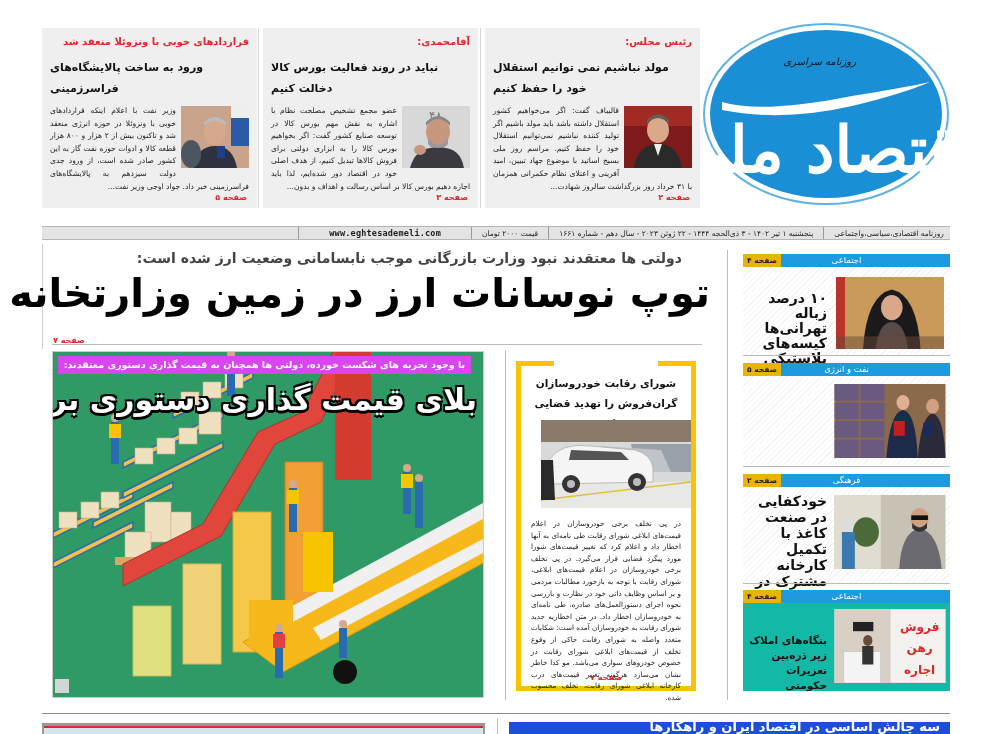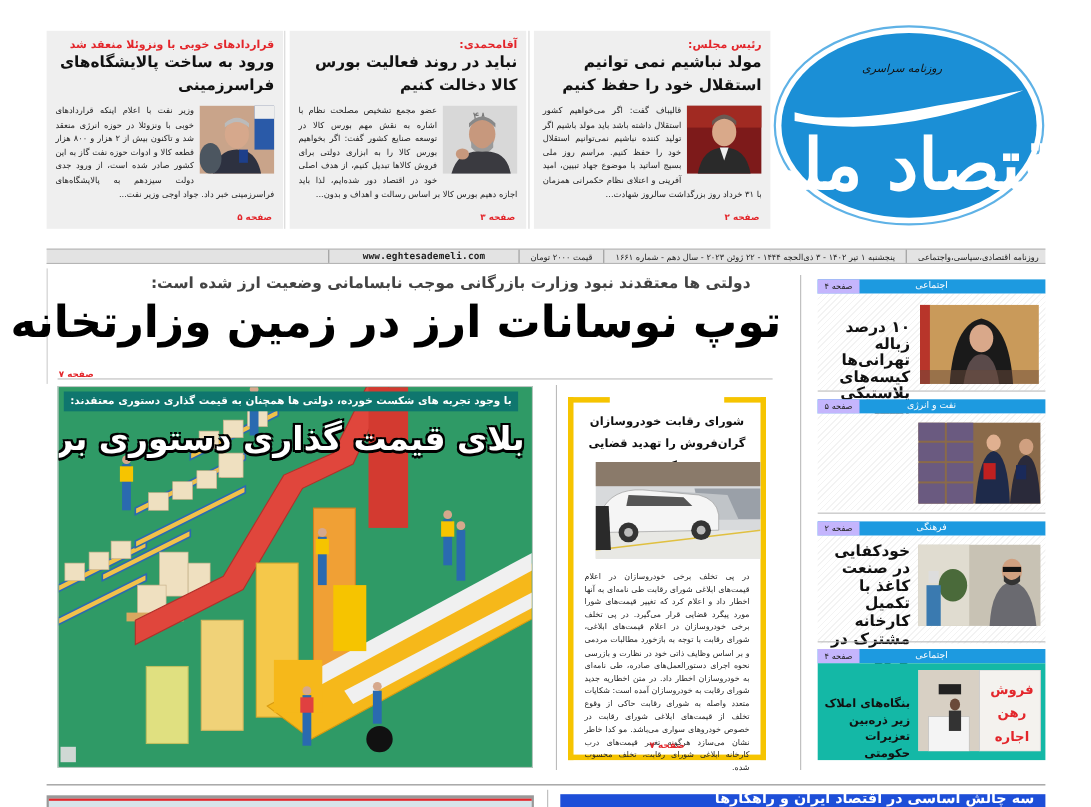--- a/index.html
+++ b/index.html
@@ -2,21 +2,21 @@
 <html><head>
 <meta charset="utf-8">
 <style>
   * { box-sizing: border-box; margin: 0; padding: 0; }
   html, body { width: 992px; height: 734px; overflow: hidden; background: #ffffff; }
   body { position: relative; font-family: "DejaVu Sans", sans-serif; direction: rtl; color: #111; }
 
   
   .teaser { position: absolute; top: 28px; width: 215px; height: 180px; background: #efefef; padding: 6px 8px; overflow: hidden; }
   .teaser .kicker { color: #e3262b; font-size: 10px; font-weight: bold; text-align: right; margin-top: 2px; }
-  .teaser .title { font-family: "DejaVu Sans", sans-serif; font-weight: bold; font-size: 14px; line-height: 21px; text-align: right; margin-top: 0; color: #111; }
+  .teaser .title { font-family: "DejaVu Sans", sans-serif; font-weight: bold; font-size: 11px; line-height: 21px; text-align: left; margin-top: 10px; color: #111; }
   .teaser .body { margin-top: 6px; font-size: 7.6px; line-height: 12.6px; text-align: justify; color: #222; }
   .teaser .photo { float: right; width: 68px; height: 62px; margin-left: 5px; margin-top: 1px; }
   .teaser .page { position: absolute; bottom: 6px; right: 10px; color: #e3262b; font-size: 8px; font-weight: bold; }
 
   .vsep { position: absolute; width: 1px; background: #d6d6d6; }
 
   
   .logo { position: absolute; left: 702px; top: 22px; width: 248px; height: 185px; }
 
   
@@ -26,38 +26,38 @@
 
   
   .mainbox { position: absolute; left: 42px; top: 244px; width: 684px; height: 105px; border-left: 1px solid #ccc; }
   .supra { position: absolute; top: 6px; right: 44px; font-size: 14px; color: #444; font-weight: bold; }
   .headline { position: absolute; top: 26px; right: 16px; font-size: 40px; font-weight: bold; color: #000; white-space: nowrap; letter-spacing: -1px; }
   .mainpage { position: absolute; top: 92px; left: 10px; font-size: 8px; color: #e3262b; font-weight: bold; }
   .hline { position: absolute; height: 1px; background: #bbb; }
 
   
   .illus { position: absolute; left: 52px; top: 351px; width: 432px; height: 347px; background: #2f9a66; overflow: hidden; border: 1px solid #ccc; }
-  .illus .ribbon { position: absolute; top: 4px; left: 5px; right: 12px; height: 18px; background: #0f766e; color: #fff; font-size: 9.5px; text-align: center; line-height: 18px; font-weight: bold; }
+  .illus .ribbon { position: absolute; top: 4px; left: 5px; right: 12px; height: 18px; background: #d946ef; color: #fff; font-size: 9.5px; text-align: center; line-height: 18px; font-weight: bold; }
   .illus .bigtitle { position: absolute; top: 30px; right: 6px; font-size: 30px; font-weight: bold; color: #fff; text-shadow: 2px 2px 0 #000, -2px -2px 0 #000, 2px -2px 0 #000, -2px 2px 0 #000, 0 3px 0 #000; white-space: nowrap; letter-spacing: -0.5px; }
   .illus svg { position: absolute; left: 0; top: 0; }
   .illus .corner { position: absolute; left: 2px; bottom: 4px; width: 14px; height: 14px; background: #cfd8d4; }
 
   
   .ybox { position: absolute; left: 516px; top: 361px; width: 180px; height: 330px; border: 5px solid #f6c400; border-top: none; background: #fff; }
   .ybox .topl, .ybox .topr { position: absolute; top: 0; height: 5px; background: #f6c400; width: 38px; }
   .ybox .topl { left: -5px; } .ybox .topr { right: -5px; }
   .ytitle { position: absolute; top: 12px; left: 4px; right: 4px; font-size: 10.5px; font-weight: bold; line-height: 20px; text-align: center; color: #111; }
   .yphoto { position: absolute; top: 59px; left: 20px; width: 150px; height: 88px; }
   .ybody { position: absolute; top: 157px; left: 10px; right: 10px; font-size: 7.2px; line-height: 11.6px; text-align: justify; color: #222; }
   .ypage { position: absolute; bottom: 4px; left: 0; right: 0; text-align: center; color: #e3262b; font-size: 8px; font-weight: bold; }
 
   
   .side { position: absolute; left: 743px; width: 207px; }
   .side .bar { height: 13px; background: #1d9ae0; position: relative; color: #fff; font-size: 8.5px; text-align: center; line-height: 13px; }
-  .side .bar .pg { position: absolute; left: 0; top: 0; width: 38px; height: 13px; background: #c4b5fd; color: #222; font-size: 7.5px; font-weight: normal; text-align: center; }
+  .side .bar .pg { position: absolute; left: 0; top: 0; width: 38px; height: 13px; background: #eab308; color: #222; font-size: 7.5px; font-weight: bold; text-align: center; }
   .side .content { position: relative; height: 88px; background: repeating-linear-gradient(135deg, #fff 0 3px, #f3f3f3 3px 4px); }
   .side .content .ph { position: absolute; right: 0; top: 5px; width: 120px; height: 80px; }
   .side .content .txt { position: absolute; left: 0; width: 84px; font-size: 14px; font-weight: bold; line-height: 15px; text-align: right; color: #111; }
 
   .bottomline { position: absolute; top: 713px; left: 42px; width: 908px; height: 1px; background: #888; }
   .bot-left { position: absolute; left: 42px; top: 723px; width: 443px; height: 11px; background: #999; }
   .bot-left .inner { position: absolute; left: 2px; right: 2px; top: 3px; height: 8px; background: #d7e4ea; border-top: 2px solid #e3262b; }
   .bot-right { position: absolute; left: 509px; top: 722px; width: 441px; height: 12px; background: #1d4ed8; }
   .bot-right span { position: absolute; right: 10px; top: -3px; color: #fff; font-size: 13px; font-weight: bold; white-space: nowrap; }
   .colsep { position: absolute; width: 1px; background: #bbb; }

